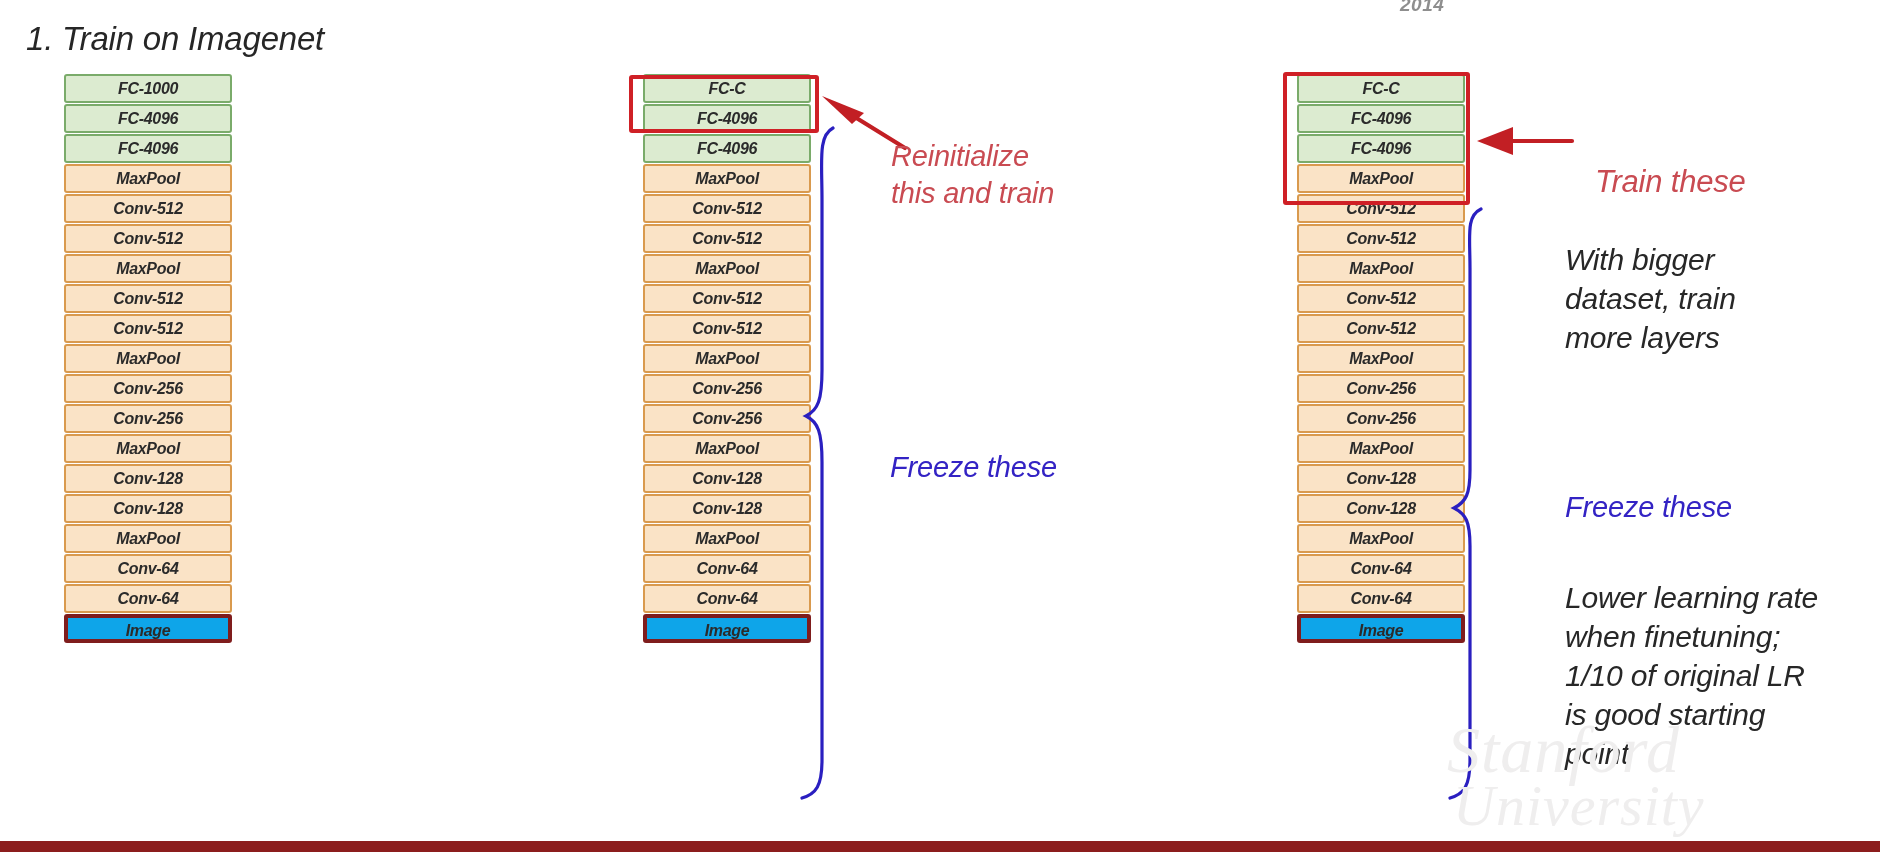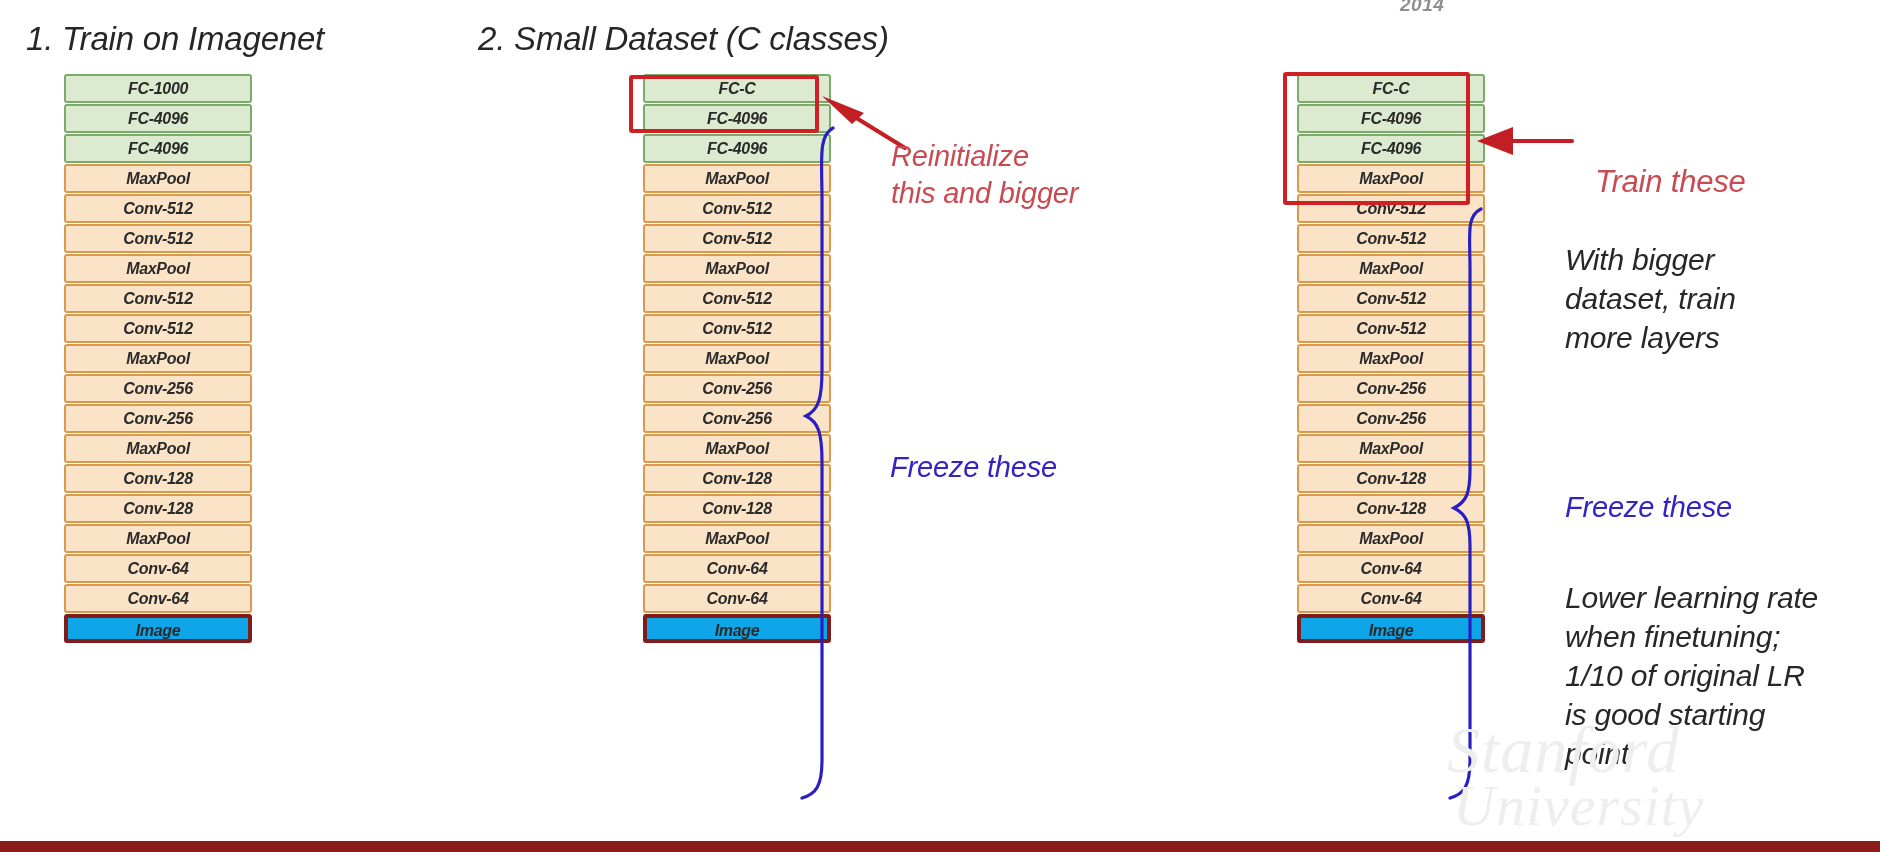--- a/index.html
+++ b/index.html
@@ -36,21 +36,21 @@
     position: absolute;
     font-size: 33px;
     color: #262626;
     white-space: nowrap;
     letter-spacing: -0.2px;
   }
 
   
   .stack {
     position: absolute;
-    width: 188px;
+    width: 168px;
   }
   .layer {
     position: relative;
     box-sizing: border-box;
     height: 29px;
     line-height: 26px;
     text-align: center;
     font-size: 16px;
     font-weight: 700;
     color: #2b2b2b;
@@ -133,21 +133,20 @@
   }
 </style>
 </head>
 <body>
 
 <div id="slide">
 
   <div class="ghost-year">2014</div>
 
   <div class="col-title" style="left:26px;  top:20px;">1. Train on Imagenet</div>
-  <div class="col-title" style="left:478px; top:20px;">2. Small Dataset (C classes)</div>
 
   <div class="stack" id="stack-0" style="left:64px;  top:74px;">
       <div class="layer fc">FC-1000</div>
       <div class="layer fc">FC-4096</div>
       <div class="layer fc">FC-4096</div>
       <div class="layer conv gap-above">MaxPool</div>
       <div class="layer conv">Conv-512</div>
       <div class="layer conv">Conv-512</div>
       <div class="layer conv gap-above">MaxPool</div>
       <div class="layer conv">Conv-512</div>
@@ -228,21 +227,21 @@
              C 1470 494, 1466 502, 1454 508
              C 1466 514, 1470 522, 1470 546
              L 1470 760
              C 1470 786, 1464 794, 1450 798" fill="none" stroke="#2a1fc0" stroke-width="3.2" stroke-linecap="round"></path>
 
     <line x1="1572" y1="141" x2="1500" y2="141" stroke="#c21f24" stroke-width="4.2" stroke-linecap="round"></line>
     <polygon points="1477,141 1513,127 1513,155" fill="#c21f24"></polygon>
   </svg>
 
   <div class="anno red" style="left:891px;  top:138px;">Reinitialize
-this and bigger</div>
+this and train</div>
 
   <div class="anno blue" style="left:890px;  top:449px;">Freeze these</div>
 
   <div class="anno red" style="left:1595px; top:122px; font-size:31px;margin-top:40px;">Train these</div>
 
   <div class="anno black" style="left:1565px; top:240px;">With bigger
 dataset, train
 more layers</div>
 
   <div class="anno blue" style="left:1565px; top:489px;">Freeze these</div>

